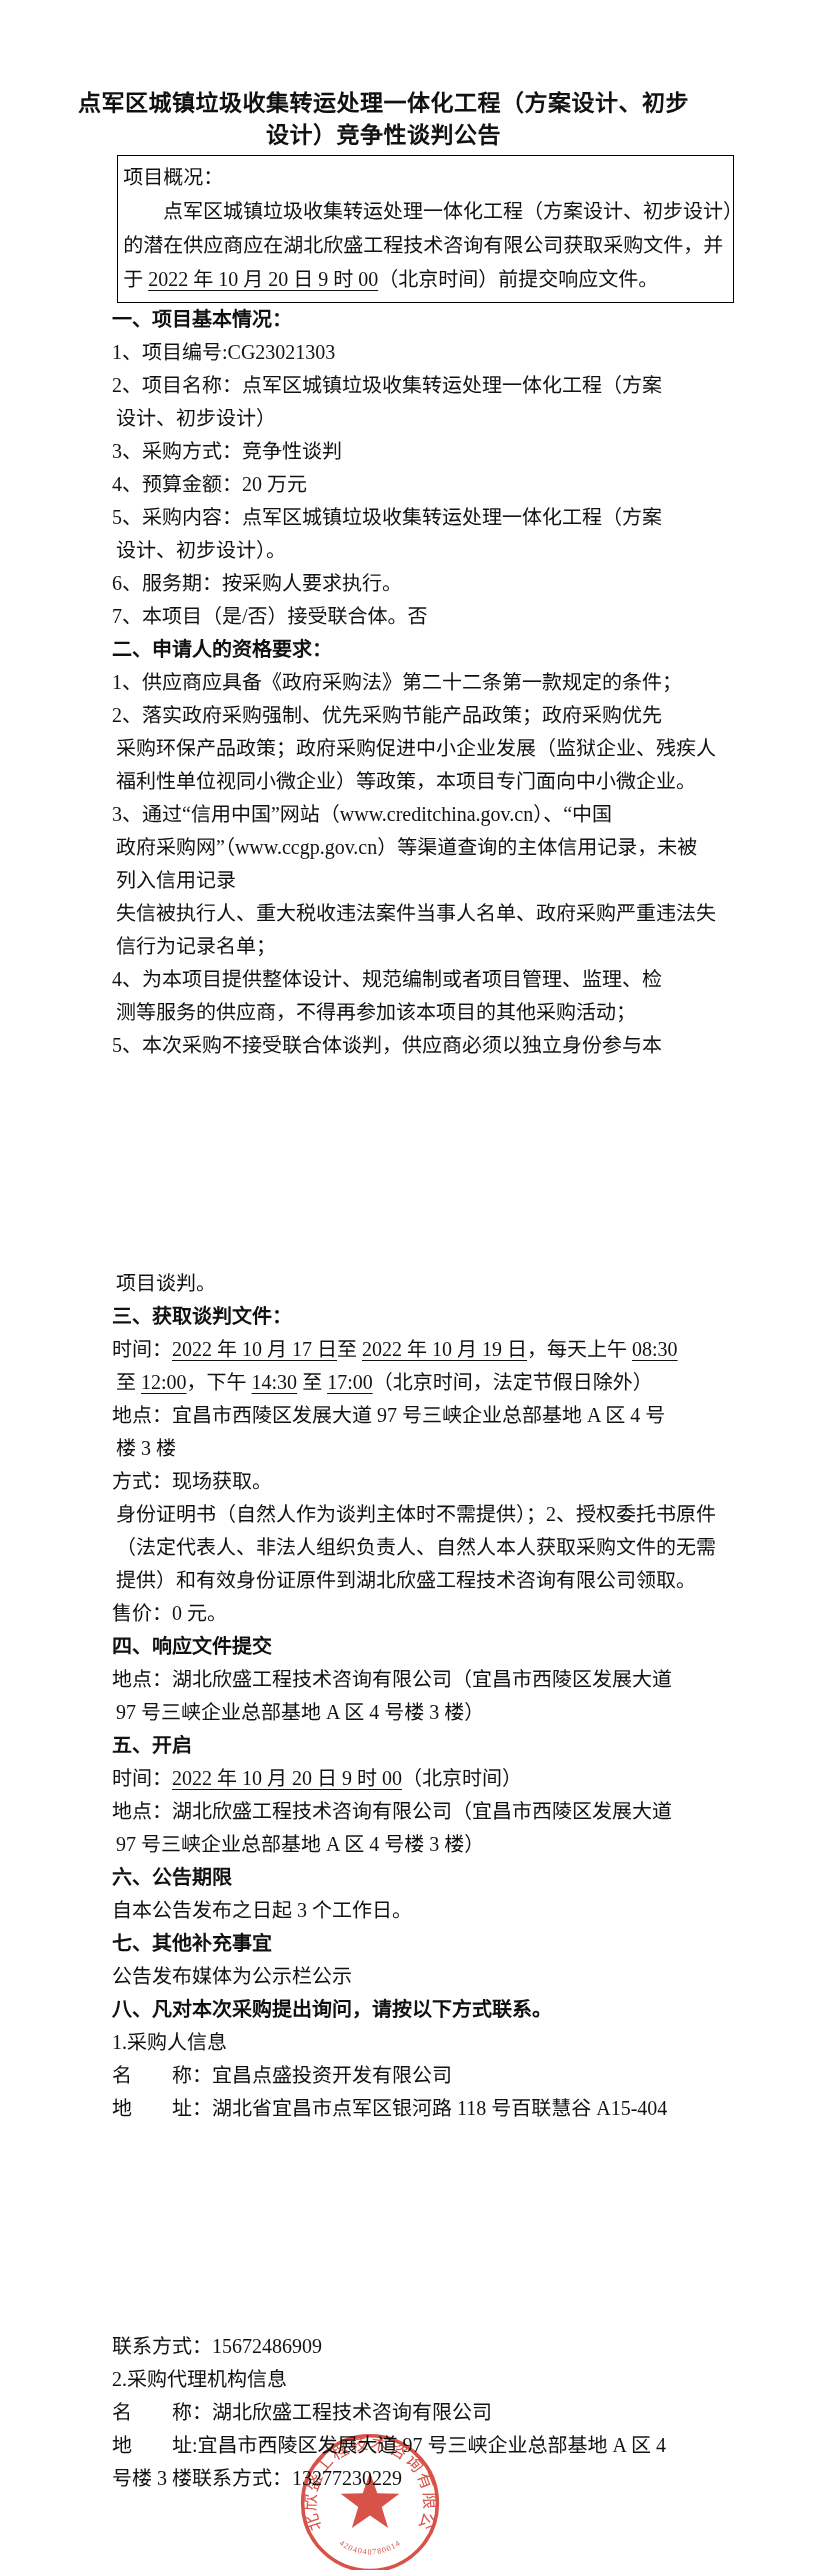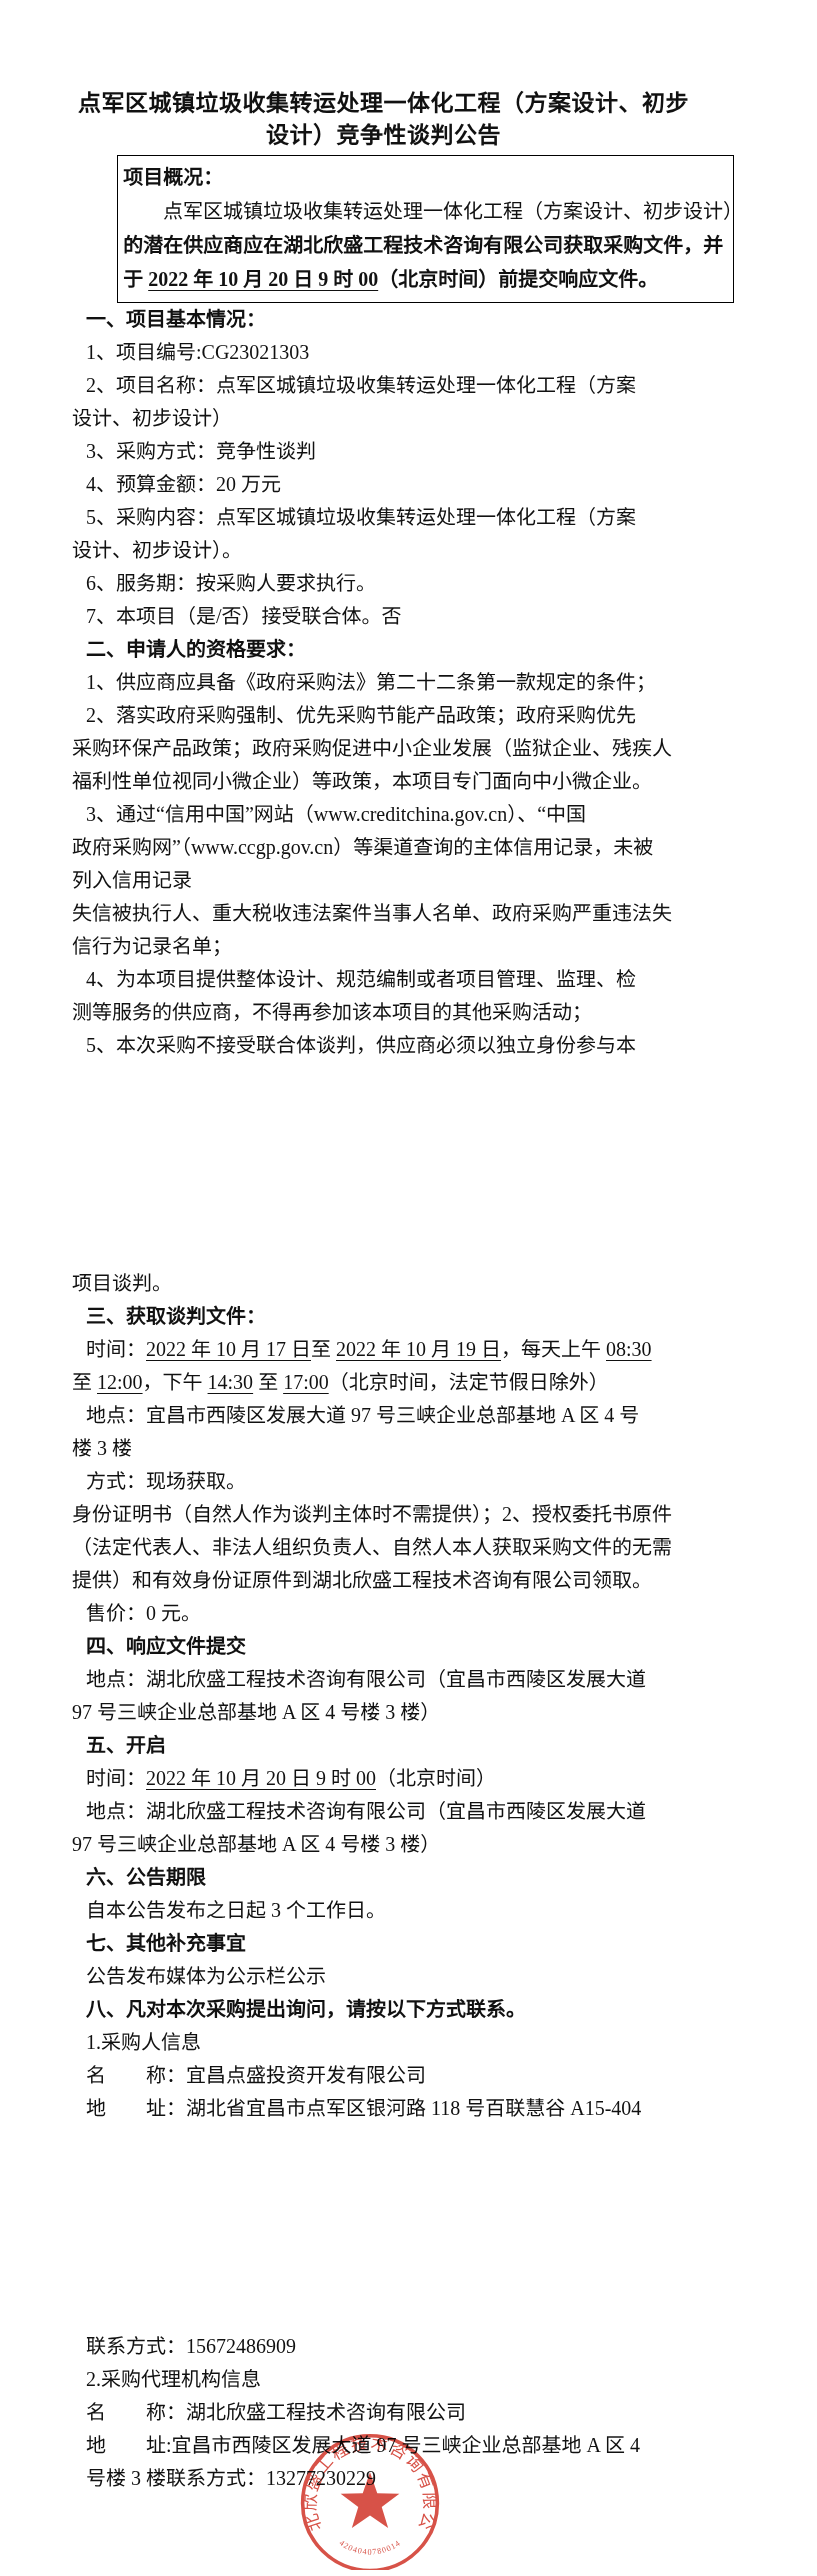--- a/index.html
+++ b/index.html
@@ -13,23 +13,23 @@
     text-align:center;font-size:23px;font-weight:700;line-height:32px;
     white-space:nowrap;letter-spacing:0.5px;
   }
   .overview-box{
     margin:3.1px 0 0 117px;width:615px;border:1.5px solid #000;
     padding:4.1px 0 6.2px 0;
   }
   .line{
     font-size:20px;line-height:33px;white-space:nowrap;
   }
-  .l0{margin-left:72px;}
-  .l1{margin-left:86px;}
-  .overview-box .l0{margin-left:5.2px;font-weight:bold;}
+  .l0{margin-left:116px;}
+  .l1{margin-left:112px;}
+  .overview-box .l0{margin-left:5.2px;}
   .overview-box .l1{margin-left:45px;}
   .overview-box .line{line-height:34px;}
   .bold{font-weight:700;}
   .u{text-decoration:underline;text-underline-offset:3.6px;text-decoration-thickness:1.3px;}
   .page-break{height:205px;}
   .seal{
     position:absolute;left:298px;top:2426px;width:144px;height:144px;
     opacity:.88;mix-blend-mode:multiply;pointer-events:none;
   }
 </style>

